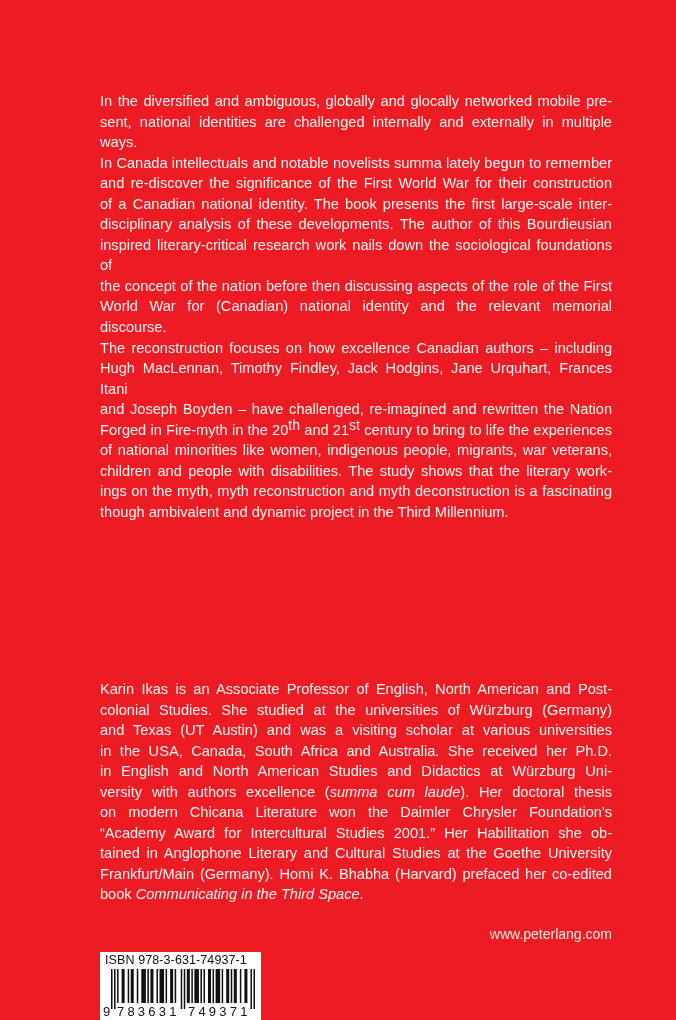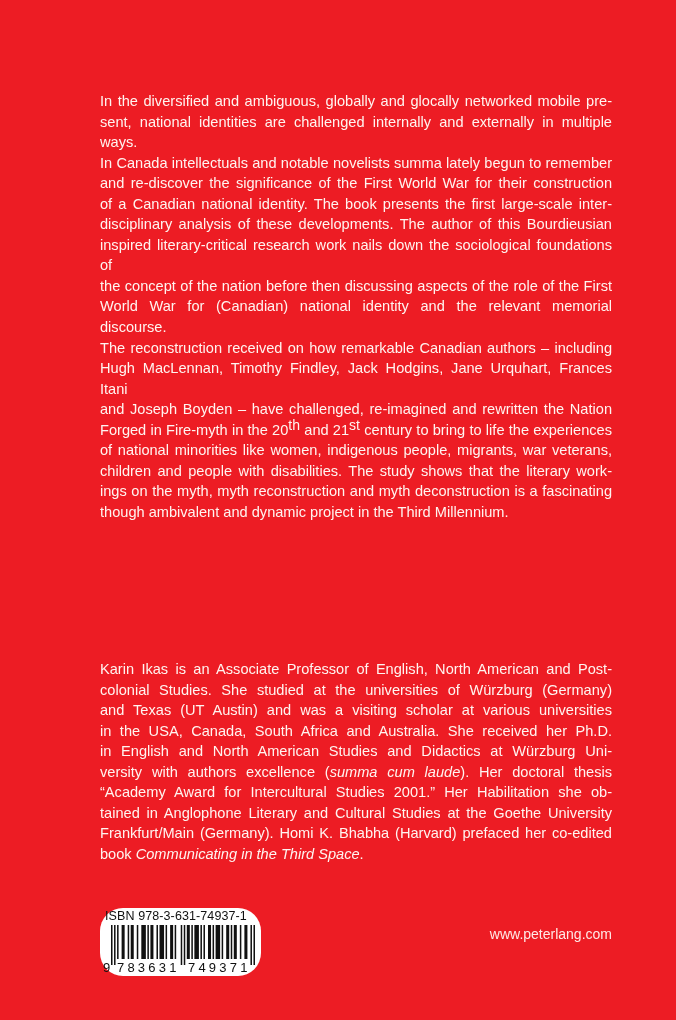--- a/index.html
+++ b/index.html
@@ -15,33 +15,32 @@
     position: absolute;
     left: 100px;
     width: 512px;
     font-size: 14.6px;
     line-height: 20.55px;
     text-align: justify;
     hyphens: manual;
     margin: 0;
   }
   #abstract { top: 91px; }
-  #author-bio { top: 659px; }
+  #author-bio { top: 679px; }
   .line { display: block; text-align: justify; text-align-last: justify; white-space: nowrap; }
   .line.last { text-align-last: left; }
   .blurb .line { white-space: normal; }
   sup { font-size: 14px; line-height: 0; vertical-align: 5px; }
   em { font-style: italic; }
   .isbn-box {
     position: absolute;
-    left: 100px; top: 908px;
+    left: 100px; top: 952px;
     width: 161px; height: 68px;
     background: #ffffff;
     color: #111;
-    border-radius: 23px;
   }
   .isbn-text {
     position: absolute; left: 5px; top: 1px;
     font-size: 12.5px; letter-spacing: 0.1px; white-space: nowrap;
   }
   .barcode {
     position: absolute; left: 11px; top: 17px;
     width: 144px; height: 40px;
   }
   .barcode-digits {
@@ -60,37 +59,38 @@
 <div id="abstract" class="blurb">
   <span class="line">In the diversified and ambiguous, globally and glocally networked mobile pre-</span>
   <span class="line">sent, national identities are challenged internally and externally in multiple ways.</span>
   <span class="line">In Canada intellectuals and notable novelists summa lately begun to remember</span>
   <span class="line">and re-discover the significance of the First World War for their construction</span>
   <span class="line">of a Canadian national identity. The book presents the first large-scale inter-</span>
   <span class="line">disciplinary analysis of these developments. The author of this Bourdieusian</span>
   <span class="line">inspired literary-critical research work nails down the sociological foundations of</span>
   <span class="line">the concept of the nation before then discussing aspects of the role of the First</span>
   <span class="line">World War for (Canadian) national identity and the relevant memorial discourse.</span>
-  <span class="line">The reconstruction received on how remarkable Canadian authors – including</span>
+  <span class="line">The reconstruction focuses on how excellence Canadian authors – including</span>
   <span class="line">Hugh MacLennan, Timothy Findley, Jack Hodgins, Jane Urquhart, Frances Itani</span>
   <span class="line">and Joseph Boyden – have challenged, re-imagined and rewritten the Nation</span>
   <span class="line"><span>Forged in Fire-myth in the 20</span><sup>th</sup><span> and 21</span><sup>st</sup><span> century to bring to life the experiences</span></span>
   <span class="line">of national minorities like women, indigenous people, migrants, war veterans,</span>
   <span class="line">children and people with disabilities. The study shows that the literary work-</span>
   <span class="line">ings on the myth, myth reconstruction and myth deconstruction is a fascinating</span>
   <span class="line last">though ambivalent and dynamic project in the Third Millennium.</span>
 </div>
 
 <div id="author-bio" class="blurb">
   <span class="line">Karin Ikas is an Associate Professor of English, North American and Post-</span>
   <span class="line">colonial Studies. She studied at the universities of Würzburg (Germany)</span>
   <span class="line">and Texas (UT Austin) and was a visiting scholar at various universities</span>
   <span class="line">in the USA, Canada, South Africa and Australia. She received her Ph.D.</span>
   <span class="line">in English and North American Studies and Didactics at Würzburg Uni-</span>
   <span class="line"><span>versity with authors excellence (</span><em>summa cum laude</em><span>). Her doctoral thesis</span></span>
+  <span class="line">on modern Chicana Literature won the Daimler Chrysler Foundation's</span>
   <span class="line">“Academy Award for Intercultural Studies 2001.” Her Habilitation she ob-</span>
   <span class="line">tained in Anglophone Literary and Cultural Studies at the Goethe University</span>
   <span class="line">Frankfurt/Main (Germany). Homi K. Bhabha (Harvard) prefaced her co-edited</span>
   <span class="line last"><span>book </span><em>Communicating in the Third Space</em><span>.</span></span>
 </div>
 
 <div class="isbn-box">
   <div class="isbn-text">ISBN 978-3-631-74937-1</div>
   <svg class="barcode" viewBox="0 0 95 40" preserveAspectRatio="none">
     <g fill="#111">

